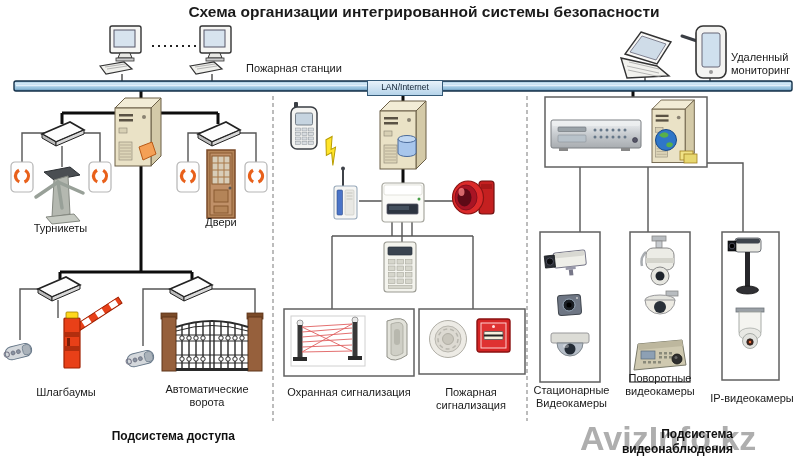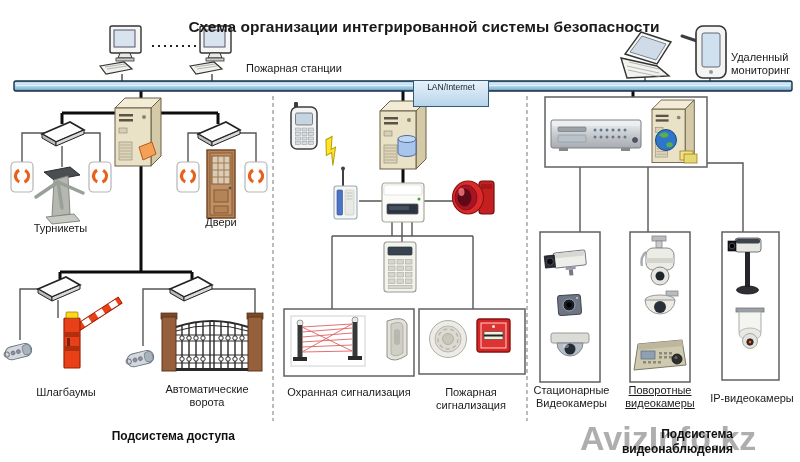--- a/index.html
+++ b/index.html
@@ -3,24 +3,24 @@
 <meta charset="utf-8">
 <style>
   html,body{margin:0;padding:0;background:#fff;}
   #canvas{position:relative;width:800px;height:462px;background:#ffffff;overflow:hidden;
           font-family:"Liberation Sans",sans-serif;}
   #art{position:absolute;left:0;top:0;}
   .lbl{position:absolute;font-size:11px;color:#1a1a1a;text-align:center;line-height:1.18;z-index:2;}
   .lbl.leftal{text-align:left;margin-top:24px;}
   .section{position:absolute;font-size:12px;font-weight:bold;color:#111;text-align:right;line-height:1.25;z-index:2;}
   #title{position:absolute;top:3px;left:424px;transform:translateX(-50%);font-size:15.5px;font-weight:bold;
-         white-space:nowrap;color:#1a1a1a;z-index:2;margin-top:15px;}
-  #lan-label{position:absolute;left:367px;top:80px;width:76px;height:27px;font-size:8.5px;line-height:12px;
+         white-space:nowrap;color:#1a1a1a;z-index:2;}
+  #lan-label{position:absolute;left:367px;top:80px;width:76px;height:16px;font-size:8.5px;line-height:12px;
          text-align:center;color:#123;background:linear-gradient(#e8f2fa,#b6d4ea);border:1px solid #345a78;
-         box-sizing:border-box;z-index:2;margin-left:46px;}
+         box-sizing:border-box;z-index:2;}
   #watermark{position:absolute;left:544px;top:419px;font-size:34px;font-weight:bold;color:#9a9a9a;opacity:.8;
          white-space:nowrap;text-shadow:1px 1px 0 rgba(255,255,255,.85);z-index:1;margin-left:36px;}
 </style>
 </head>
 <body>
 
 <div id="canvas">
 
 <svg id="art" width="800" height="462" viewBox="0 0 800 462">
   <defs>
@@ -416,19 +416,19 @@
 <div id="lan-label">LAN/Internet</div>
 <div class="lbl leftal" style="left:246px;top:38px;width:110px;white-space:nowrap;">Пожарная станции</div>
 <div class="lbl leftal" style="left:731px;top:27px;width:70px;">Удаленный мониторинг</div>
 <div class="lbl" style="left:8px;top:222px;width:105px;">Турникеты</div>
 <div class="lbl" style="left:181px;top:216px;width:80px;">Двери</div>
 <div class="lbl" style="left:16px;top:386px;width:100px;">Шлагбаумы</div>
 <div class="lbl" style="left:150px;top:383px;width:114px;">Автоматические ворота</div>
 <div class="lbl" style="left:286px;top:386px;width:126px;">Охранная сигнализация</div>
 <div class="lbl" style="left:412px;top:386px;width:118px;">Пожарная сигнализация</div>
 <div class="lbl" style="left:524px;top:384px;width:95px;">Стационарные Видеокамеры</div>
-<div class="lbl" style="left:621px;top:384px;width:78px;text-decoration:underline;">Поворотные видеокамеры</div>
+<div class="lbl" style="left:621px;top:372px;width:78px;">Поворотные видеокамеры</div>
 <div class="lbl" style="left:706px;top:392px;width:92px;">IP-видеокамеры</div>
 <div class="section" style="left:35px;top:429px;width:200px;">Подсистема доступа</div>
 <div class="section" style="left:578px;top:427px;width:155px;">Подсистема видеонаблюдения</div>
 <div id="watermark">AvizInfo.kz</div>
 
 </div>
 
 </body></html>

